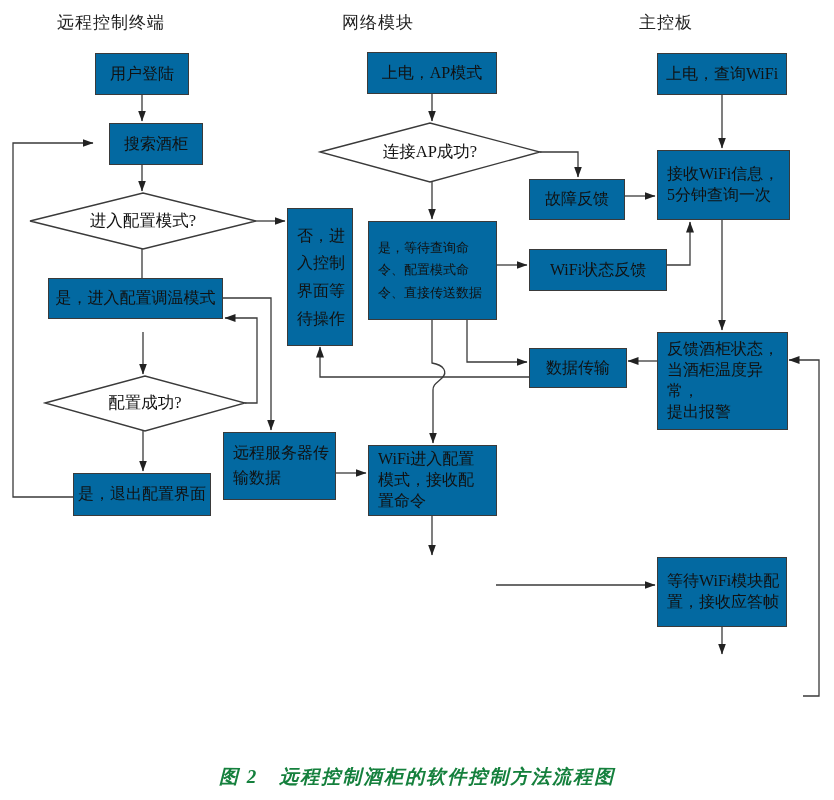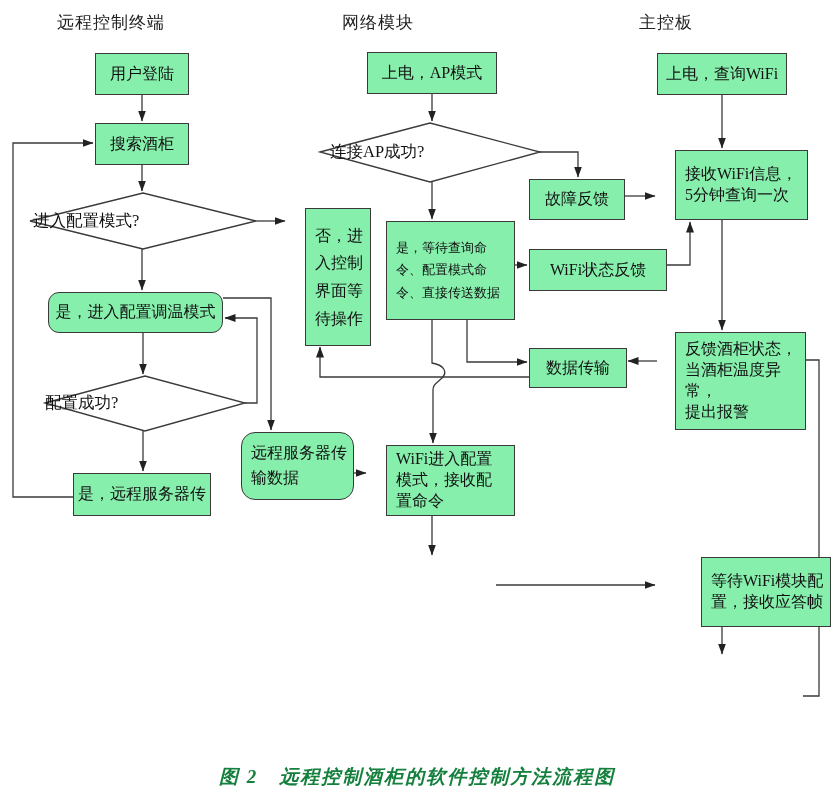--- a/index.html
+++ b/index.html
@@ -8,31 +8,31 @@
     font-family:"Liberation Serif","DejaVu Serif",serif;color:#111;
     overflow:hidden;
   }
   #connectors{position:absolute;left:0;top:0;}
   .hdr{
     position:absolute;height:22px;line-height:22px;text-align:left;
     font-size:17px;color:#222;letter-spacing:1px;
   }
   .box{
     position:absolute;box-sizing:border-box;border:1.3px solid #3a3a3a;
-    background:#86efac;display:flex;align-items:center;justify-content:center;
+    background:#0369a1;display:flex;align-items:center;justify-content:center;
     font-size:16px;line-height:1.4;text-align:center;white-space:pre-line;
     color:#111;
   }
-  .box.left{justify-content:flex-start;text-align:left;padding:0 5px 0 9px;margin-left:18px;}
+  .box.left{justify-content:flex-start;text-align:left;padding:0 5px 0 9px;}
   .lh13{line-height:1.3;}
   .lh155{line-height:1.55;}
   .lh16{line-height:1.6;}
   .lh17{line-height:1.72;}
   .dlabel{
-    position:absolute;height:22px;line-height:22px;
+    position:absolute;height:22px;line-height:22px;text-align:center;
     font-size:16.5px;color:#111;
   }
   #caption{
     position:absolute;left:0;right:0;top:764px;text-align:center;
     font-size:19px;font-style:italic;font-weight:bold;color:#15803d;
     letter-spacing:2px;
   }
 </style>
 </head>
 <body>
@@ -80,48 +80,48 @@
       <path d="M722,627 V654" marker-end="url(#arr)"></path>
       <path d="M803,696 H819 V360 H789" marker-end="url(#arr)"></path>
     </g>
   </svg>
 
   <div class="hdr" style="left:57px;top:12px;width:180px;">远程控制终端</div>
   <div class="hdr" style="left:342px;top:12px;width:180px;">网络模块</div>
   <div class="hdr" style="left:639px;top:12px;width:180px;">主控板</div>
 
   <div class="box" style="left:95px;top:53px;width:94px;height:42px;">用户登陆</div>
-  <div class="box" style="left:95px;top:123px;width:94px;height:42px;">搜索酒柜</div>
+  <div class="box" style="left:109px;top:123px;width:94px;height:42px;">搜索酒柜</div>
   <div class="dlabel" style="left:33px;top:210px;width:220px;">进入配置模式?</div>
-  <div class="box" style="left:48px;top:292px;width:175px;height:41px;border-radius:11px;">是，进入配置调温模式</div>
+  <div class="box" style="left:48px;top:278px;width:175px;height:41px;">是，进入配置调温模式</div>
   <div class="dlabel" style="left:45px;top:392px;width:200px;">配置成功?</div>
-  <div class="box" style="left:73px;top:473px;width:138px;height:43px;">是，远程服务器传</div>
+  <div class="box" style="left:73px;top:473px;width:138px;height:43px;">是，退出配置界面</div>
   <div class="box left lh17" style="left:287px;top:208px;width:66px;height:138px;">否，进
 入控制
 界面等
 待操作</div>
-  <div class="box left lh155" style="left:223px;top:432px;width:113px;height:68px;border-radius:14px;">远程服务器传
+  <div class="box left lh155" style="left:223px;top:432px;width:113px;height:68px;">远程服务器传
 输数据</div>
 
   <div class="box" style="left:367px;top:52px;width:130px;height:42px;">上电，AP模式</div>
   <div class="dlabel" style="left:330px;top:141px;width:200px;">连接AP成功?</div>
   <div class="box left lh17" style="left:368px;top:221px;width:129px;height:99px;font-size:13px;">是，等待查询命
 令、配置模式命
 令、直接传送数据</div>
   <div class="box left lh13" style="left:368px;top:445px;width:129px;height:71px;">WiFi进入配置
 模式，接收配
 置命令</div>
   <div class="box" style="left:529px;top:179px;width:96px;height:41px;">故障反馈</div>
   <div class="box" style="left:529px;top:249px;width:138px;height:42px;">WiFi状态反馈</div>
   <div class="box" style="left:529px;top:348px;width:98px;height:40px;">数据传输</div>
 
   <div class="box" style="left:657px;top:53px;width:130px;height:42px;">上电，查询WiFi</div>
   <div class="box left lh13" style="left:657px;top:150px;width:133px;height:70px;">接收WiFi信息，
 5分钟查询一次</div>
   <div class="box left lh13" style="left:657px;top:332px;width:131px;height:98px;">反馈酒柜状态，
 当酒柜温度异常，
 提出报警</div>
-  <div class="box left lh13" style="left:683px;top:557px;width:130px;height:70px;">等待WiFi模块配
+  <div class="box left lh13" style="left:657px;top:557px;width:130px;height:70px;">等待WiFi模块配
 置，接收应答帧</div>
 
   <div id="caption">图 2　远程控制酒柜的软件控制方法流程图</div>
 
 </div>
 
 </body></html>

